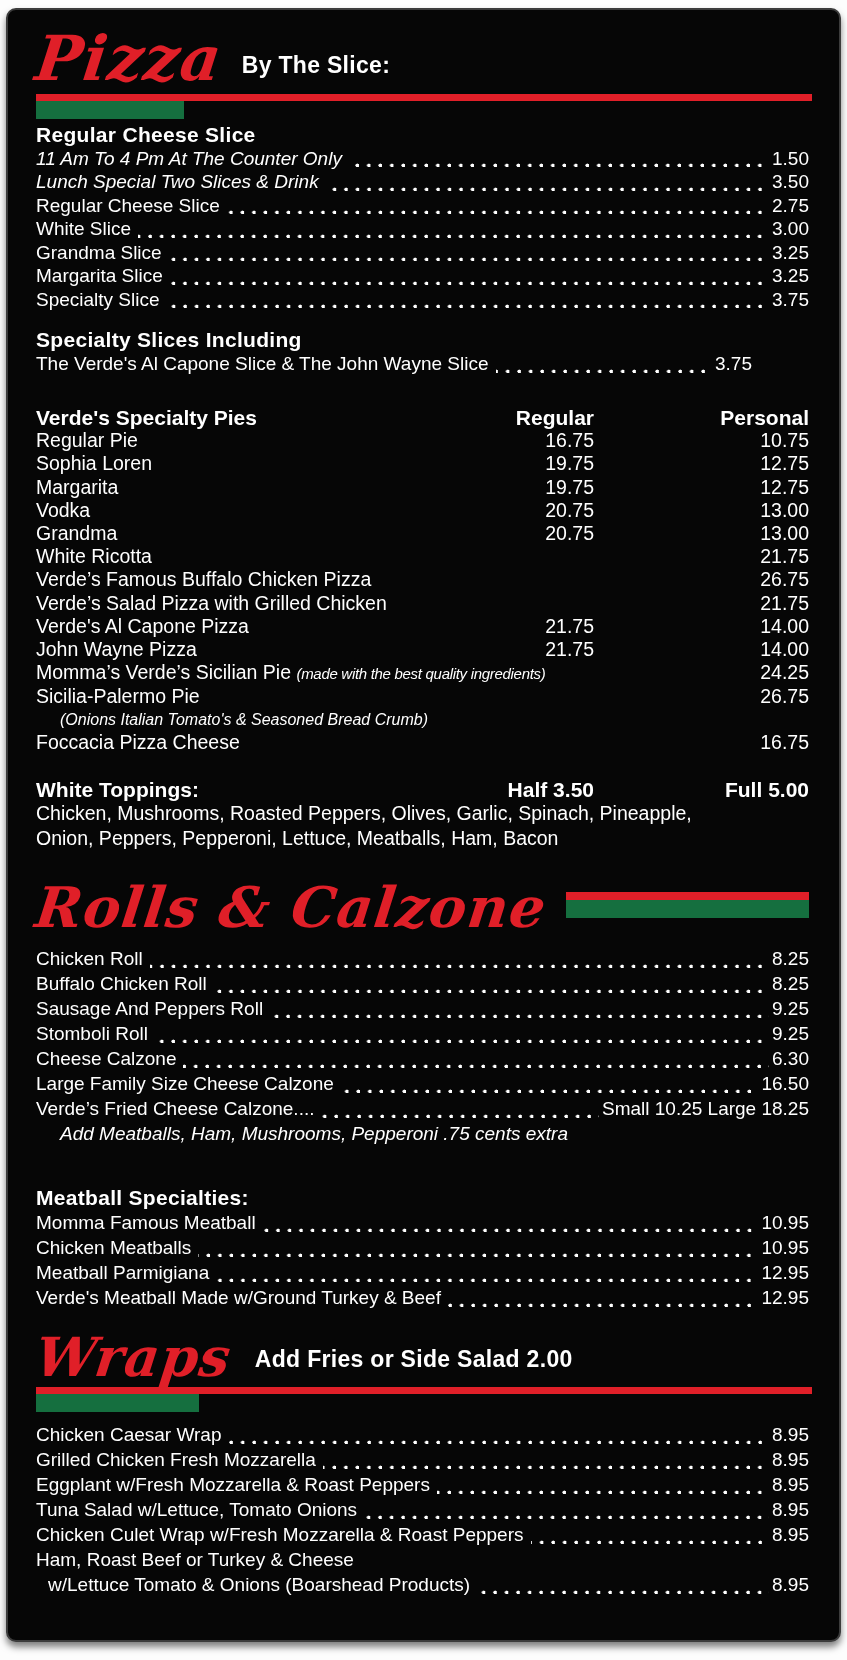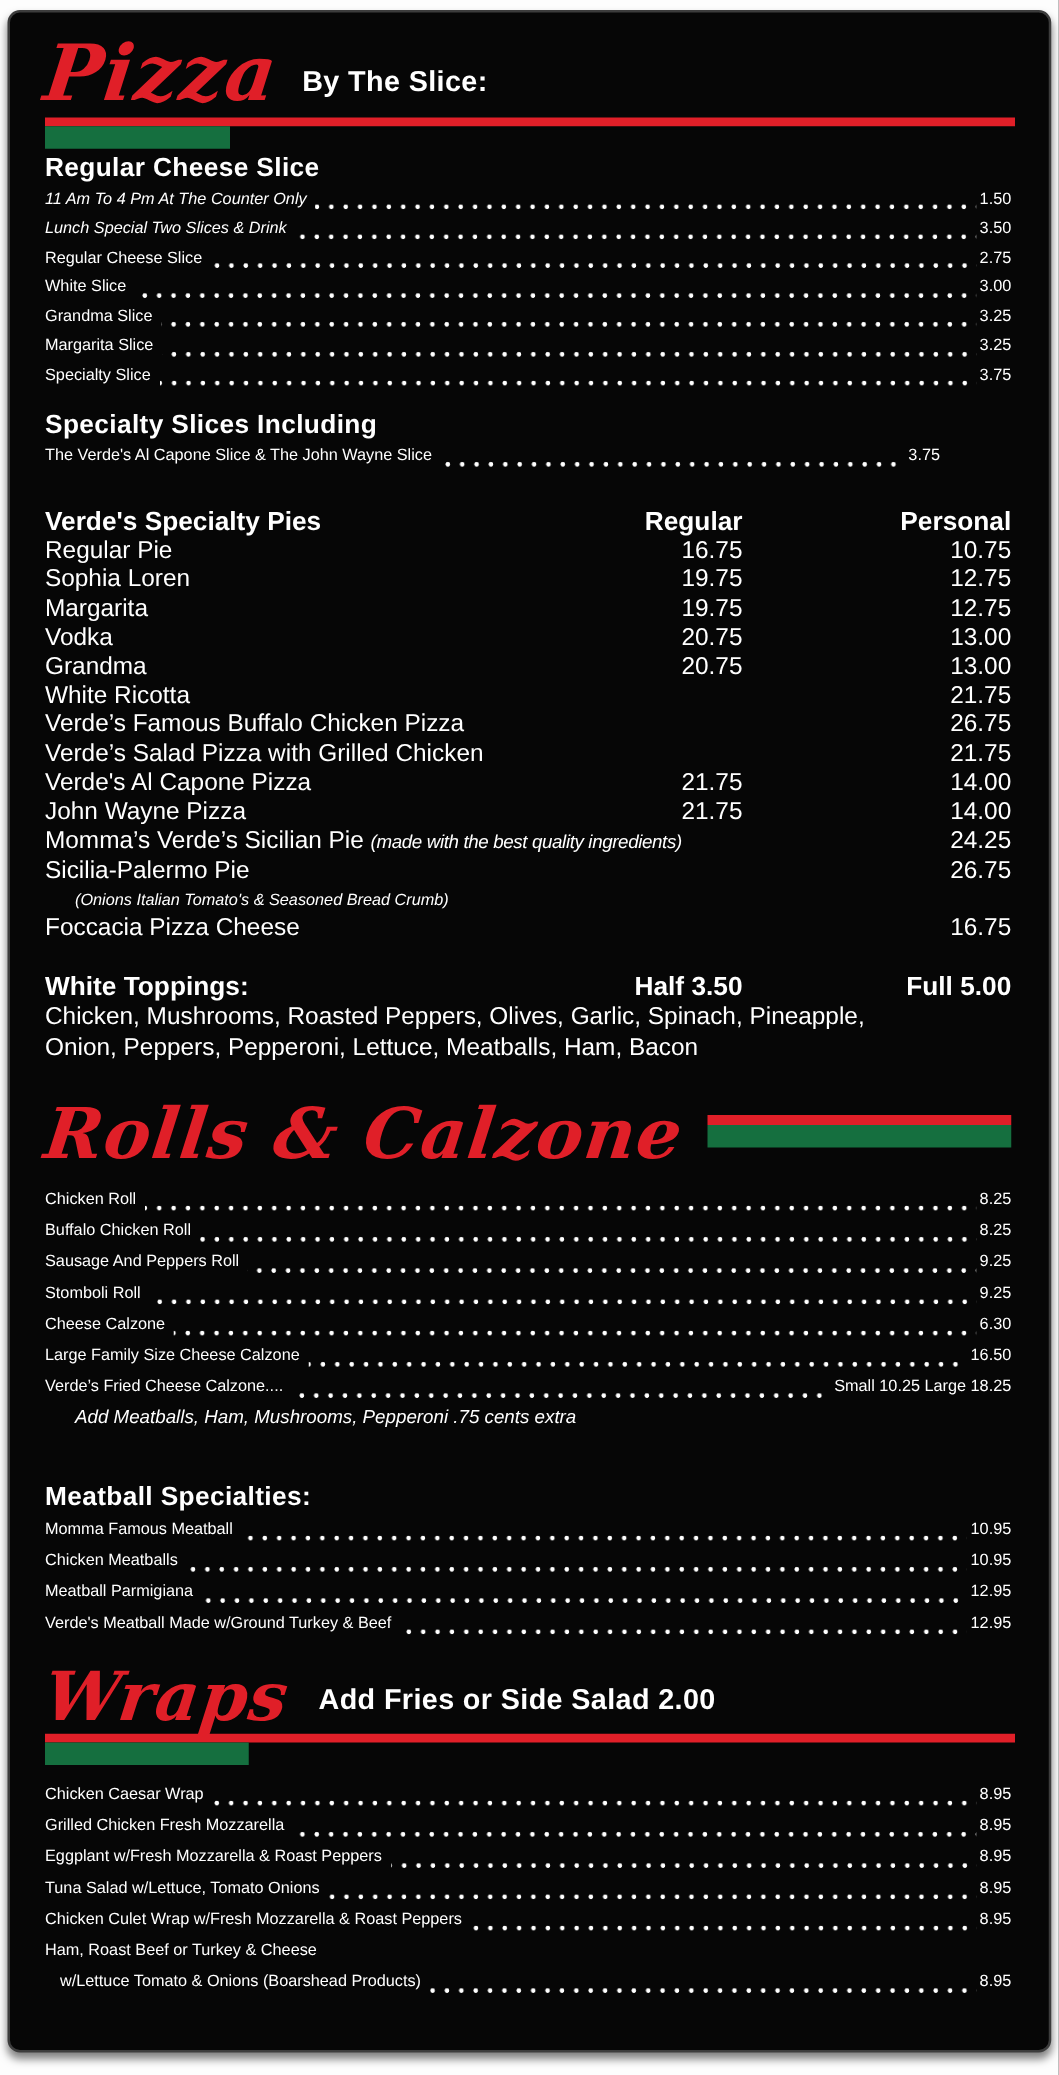--- a/index.html
+++ b/index.html
@@ -23,39 +23,39 @@
     font-family:"DejaVu Serif",serif;font-style:italic;font-weight:700;
     color:var(--red);transform:skewX(-7deg);display:inline-block;line-height:.95;
     letter-spacing:1px;white-space:nowrap;
   }
   .title-row{display:flex;align-items:flex-end;gap:20px;}
   .title-sub{font-weight:700;font-size:23px;letter-spacing:.3px;margin-bottom:10px;white-space:nowrap;}
   
   .bar-red{height:7px;background:var(--red);}
   .bar-green{height:18px;background:var(--green);}
   
-  .mrow{display:flex;align-items:center;font-size:13px;line-height:23.5px;}
+  .mrow{display:flex;align-items:center;font-size:19px;line-height:23.5px;}
   .mrow .label{white-space:nowrap;}
   .mrow .price{white-space:nowrap;}
   .mrow.italic .label{font-style:italic;}
   .dots{
     flex:1 1 auto;min-width:12px;height:5px;margin:0 3px 2px 7px;align-self:flex-end;
     background-image:radial-gradient(circle at 2.2px 2.4px, var(--text) 1.6px, transparent 2.1px);
     background-size:11.5px 5px;background-repeat:repeat-x;background-position:right bottom;
   }
   .sec-head{font-weight:700;font-size:21px;letter-spacing:.3px;line-height:25px;}
   
   .trow{display:flex;align-items:baseline;font-size:19.5px;line-height:23.2px;}
   .tname{flex:1 1 auto;white-space:nowrap;}
   .tcol{width:110px;text-align:right;white-space:nowrap;}
   .tcol2{width:215px;text-align:right;white-space:nowrap;}
   .thead .tname,.thead .tcol,.thead .tcol2{font-weight:700;font-size:21px;}
   .inote{font-style:italic;font-size:15px;letter-spacing:-.3px;}
-  .subnote{font-style:italic;font-size:13px;margin:1px 0 2px 24px;line-height:19px;}
-  .note-line{font-style:italic;font-size:15px;margin:3px 0 0 24px;line-height:19px;}
+  .subnote{font-style:italic;font-size:16px;margin:1px 0 2px 24px;line-height:19px;}
+  .note-line{font-style:italic;font-size:19px;margin:3px 0 0 24px;line-height:19px;}
   .topline{font-size:19.5px;line-height:25px;}
   .rolls-bars{width:358px;margin-bottom:16px;}
   .spacer{display:block;}
 </style>
 </head>
 <body>
 
 <div class="card">
 
   <div class="title-row">

